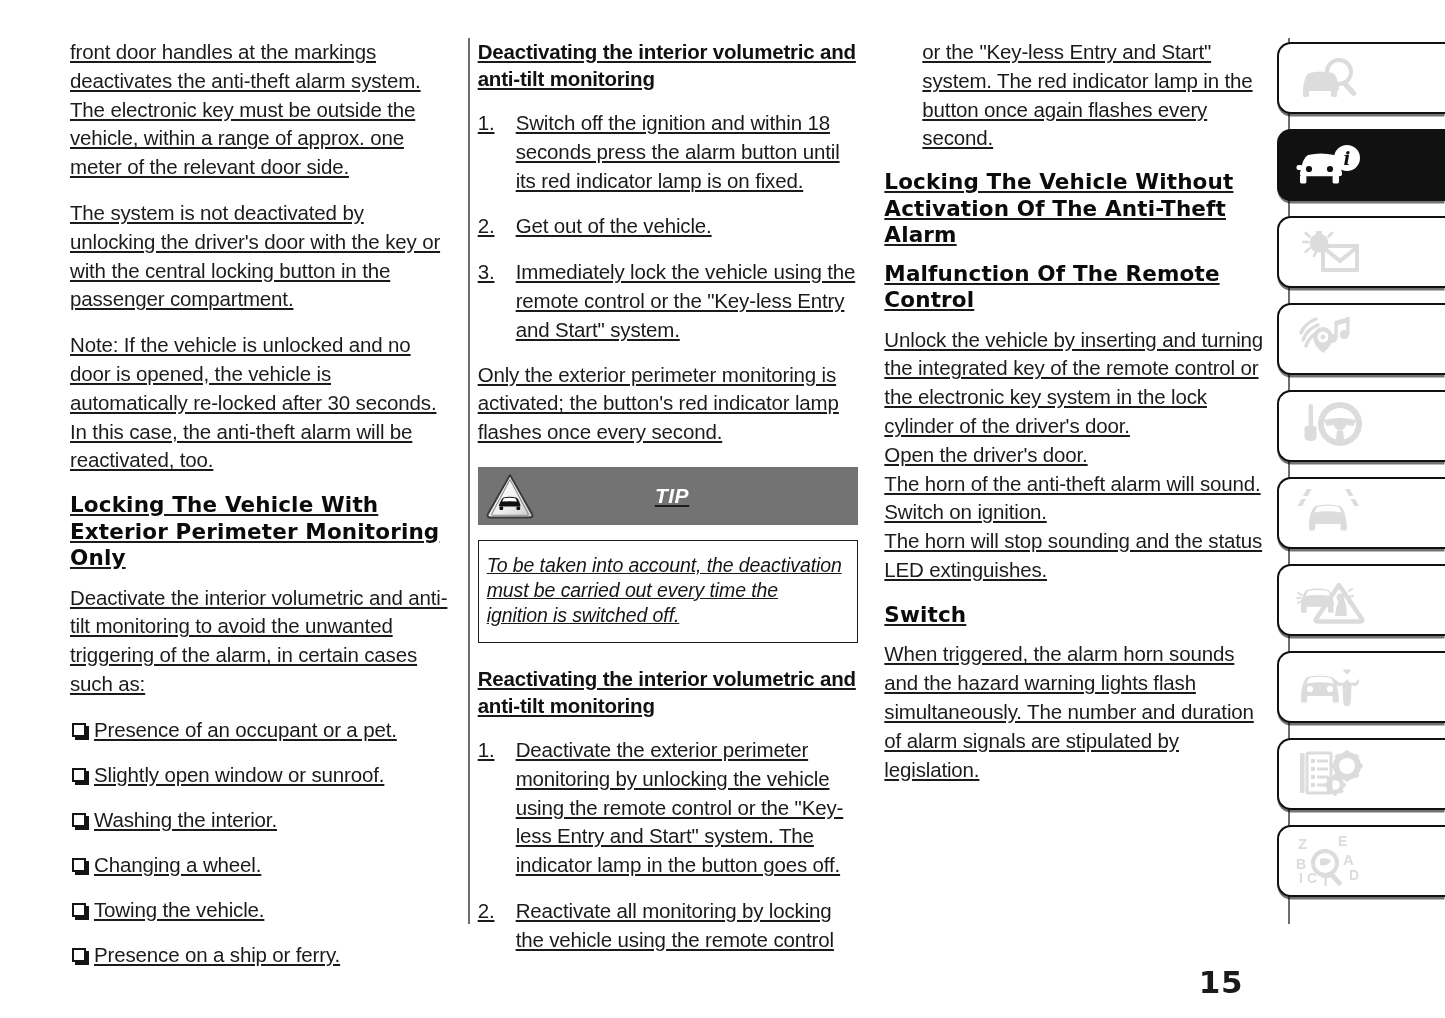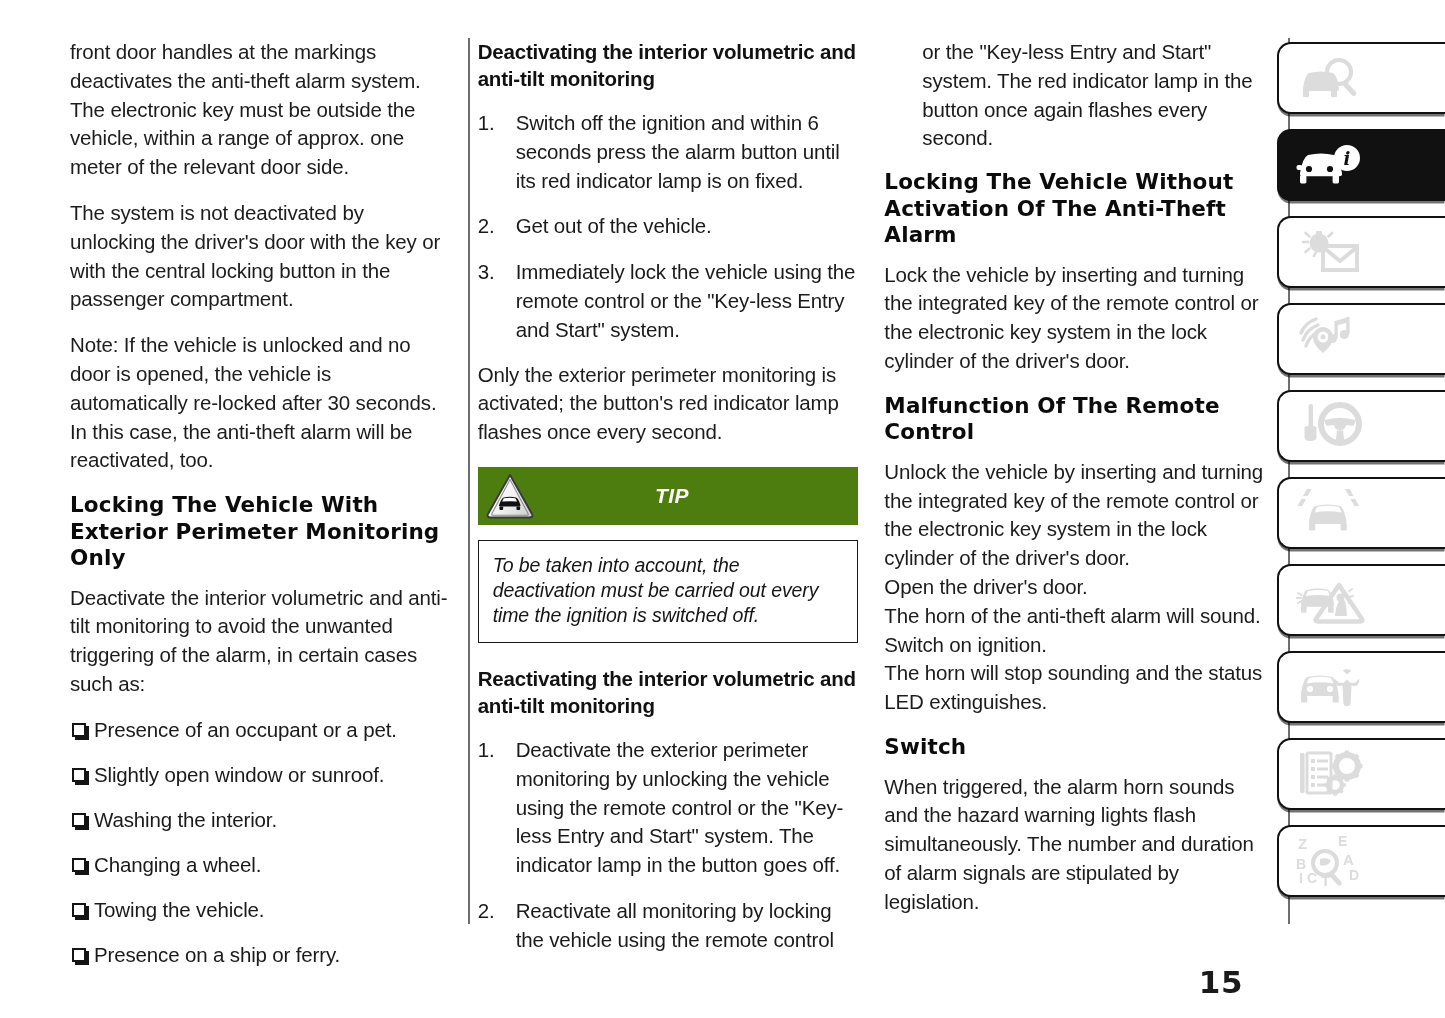--- a/index.html
+++ b/index.html
@@ -22,20 +22,21 @@
 
   
   .columns {
     position: absolute;
     left: 70px;
     top: 38px;
     width: 1195px;
     height: 900px;
     display: flex;
     gap: 0;
+    text-decoration: underline;
   }
   .col {
     width: 385px;
     position: relative;
     padding-right: 0;
   }
   .col.c2 { margin-left: 27px; }
   .col.c3 { margin-left: 26px; }
 
   .rule {
@@ -140,21 +141,21 @@
   p.cont {
     font-size: 20.5px;
     line-height: 28.8px;
     margin: 0 0 16px 38px;
     letter-spacing: -0.15px;
   }
 
   
   .tipbar {
     height: 58px;
-    background: #4d7c0f;
+    background: #737373;
     display: flex;
     align-items: center;
     position: relative;
     margin: 20px 0 0 0;
   }
   .tipbar .tipicon {
     position: absolute;
     left: 6px;
     top: 3px;
     width: 52px;
@@ -166,21 +167,21 @@
     font-weight: bold;
     font-style: italic;
     font-size: 21px;
     color: #ffffff;
     letter-spacing: 0.5px;
     padding-left: 8px;
   }
   .tipbody {
     margin-top: 15px;
     border: 1.6px solid #1a1a1a;
-    padding: 12px 14px 14px 14px;
+    padding: 12px 14px 14px 8px;
   }
   .tipbody p {
     margin: 0;
     font-style: italic;
     font-size: 19.5px;
     line-height: 25px;
     letter-spacing: -0.1px;
     color: #151515;
   }
 
@@ -280,21 +281,21 @@
         </li>
       </ul>
       <div class="rule r1"></div>
     </div>
 
     <div class="col c2">
       <h3 class="sub">Deactivating the interior volumetric and anti-tilt monitoring</h3>
       <ol class="numlist">
         <li>
           <span class="num">1.</span>
-          <span class="txt">Switch off the ignition and within 6 seconds press the alarm button until its red indicator lamp is on fixed.</span>
+          <span class="txt">Switch off the ignition and within 18 seconds press the alarm button until its red indicator lamp is on fixed.</span>
         </li>
         <li>
           <span class="num">2.</span>
           <span class="txt">Get out of the vehicle.</span>
         </li>
         <li>
           <span class="num">3.</span>
           <span class="txt">Immediately lock the vehicle using the remote control or the "Key-less Entry and Start" system.</span>
         </li>
       </ol>
@@ -336,21 +337,20 @@
           <span class="num">2.</span>
           <span class="txt">Reactivate all monitoring by locking the vehicle using the remote control</span>
         </li>
       </ol>
       <div class="rule r2"></div>
     </div>
 
     <div class="col c3">
       <p class="cont">or the "Key-less Entry and Start" system. The red indicator lamp in the button once again flashes every second.</p>
       <h2 class="section">Locking The Vehicle Without Activation Of The Anti-Theft Alarm</h2>
-      <p class="body">Lock the vehicle by inserting and turning the integrated key of the remote control or the electronic key system in the lock cylinder of the driver's door.</p>
       <h2 class="section">Malfunction Of The Remote Control</h2>
       <p class="body" style="white-space:pre-line;">Unlock the vehicle by inserting and turning the integrated key of the remote control or the electronic key system in the lock cylinder of the driver's door.
 Open the driver's door.
 The horn of the anti-theft alarm will sound.
 Switch on ignition.
 The horn will stop sounding and the status LED extinguishes.</p>
       <h2 class="section">Switch</h2>
       <p class="body">When triggered, the alarm horn sounds and the hazard warning lights flash simultaneously. The number and duration of alarm signals are stipulated by legislation.</p>
     </div>
 

